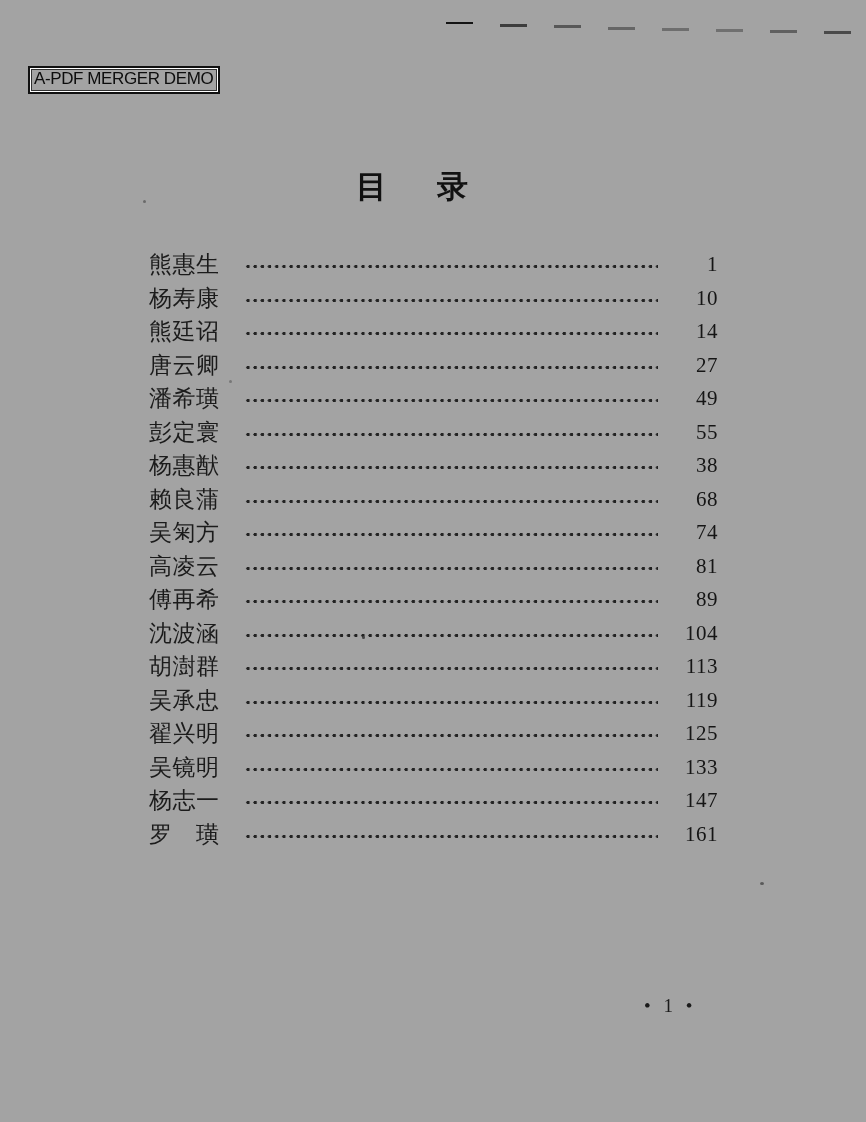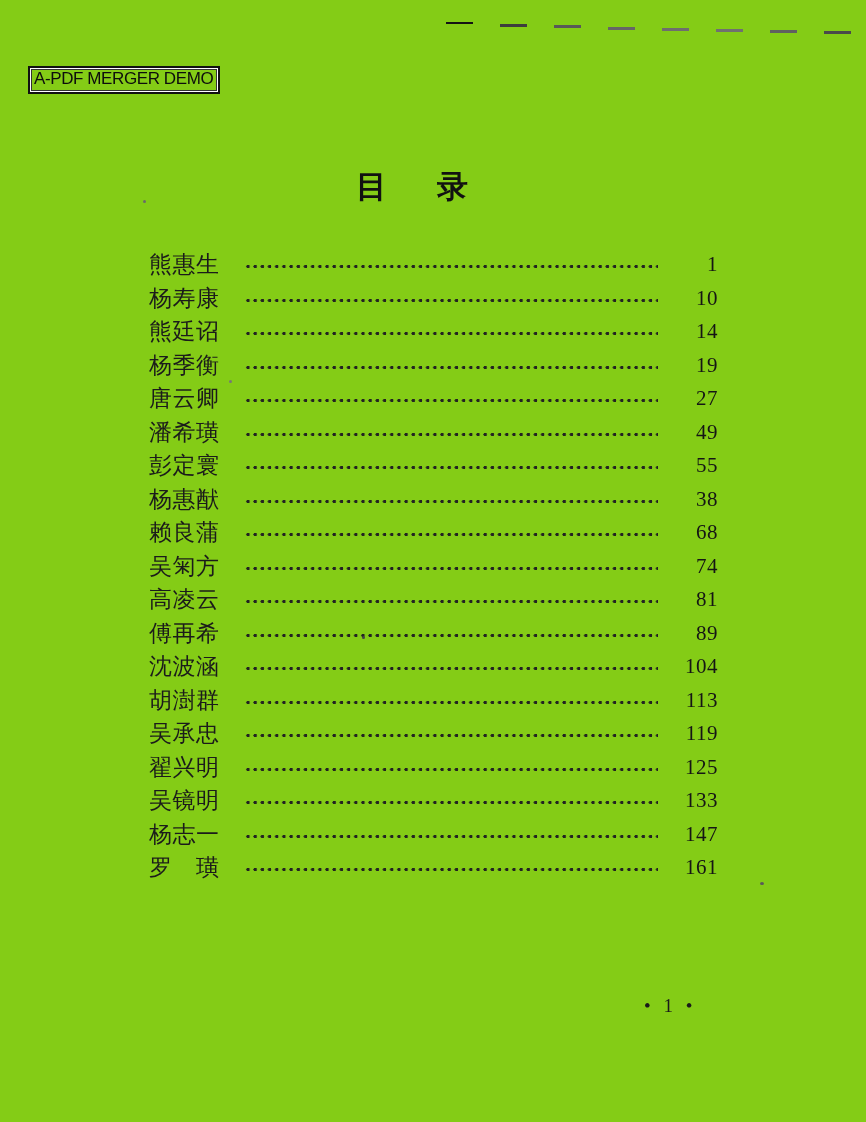--- a/index.html
+++ b/index.html
@@ -1,17 +1,17 @@
 <!DOCTYPE html>
 <html><head>
 <meta charset="utf-8">
 <style>
   html,body{margin:0;padding:0;background:#e8e8e8;}
   .page{
-    position:relative;width:866px;height:1122px;background:#84cc16;
+    position:relative;width:866px;height:1122px;background:#a3a3a3;
     margin:0 auto;overflow:hidden;
     font-family:"Liberation Serif","DejaVu Serif",serif;color:#1a1a1a;
   }
   
   .dashes{position:absolute;left:446px;top:22px;display:flex;}
   .dash{display:block;width:27px;height:3px;background:#555;margin-right:27px;position:relative;}
   .dash:nth-child(1){top:0;background:#141414;height:2px;}
   .dash:nth-child(2){top:2px;background:#3d3d3d;}
   .dash:nth-child(3){top:3px;background:#585858;}
   .dash:nth-child(4){top:5px;background:#666;}
@@ -97,25 +97,20 @@
       <span class="leader"></span>
       <span class="pg">10</span>
     </div>
 
     <div class="row">
       <span class="nm">熊廷诏</span>
       <span class="leader"></span>
       <span class="pg">14</span>
     </div>
 
-    <div class="row">
-      <span class="nm">杨季衡</span>
-      <span class="leader"></span>
-      <span class="pg">19</span>
-    </div>
 
     <div class="row">
       <span class="nm">唐云卿</span>
       <span class="leader"></span>
       <span class="pg">27</span>
     </div>
 
 
     <div class="row">
       <span class="nm">潘希璜</span>

